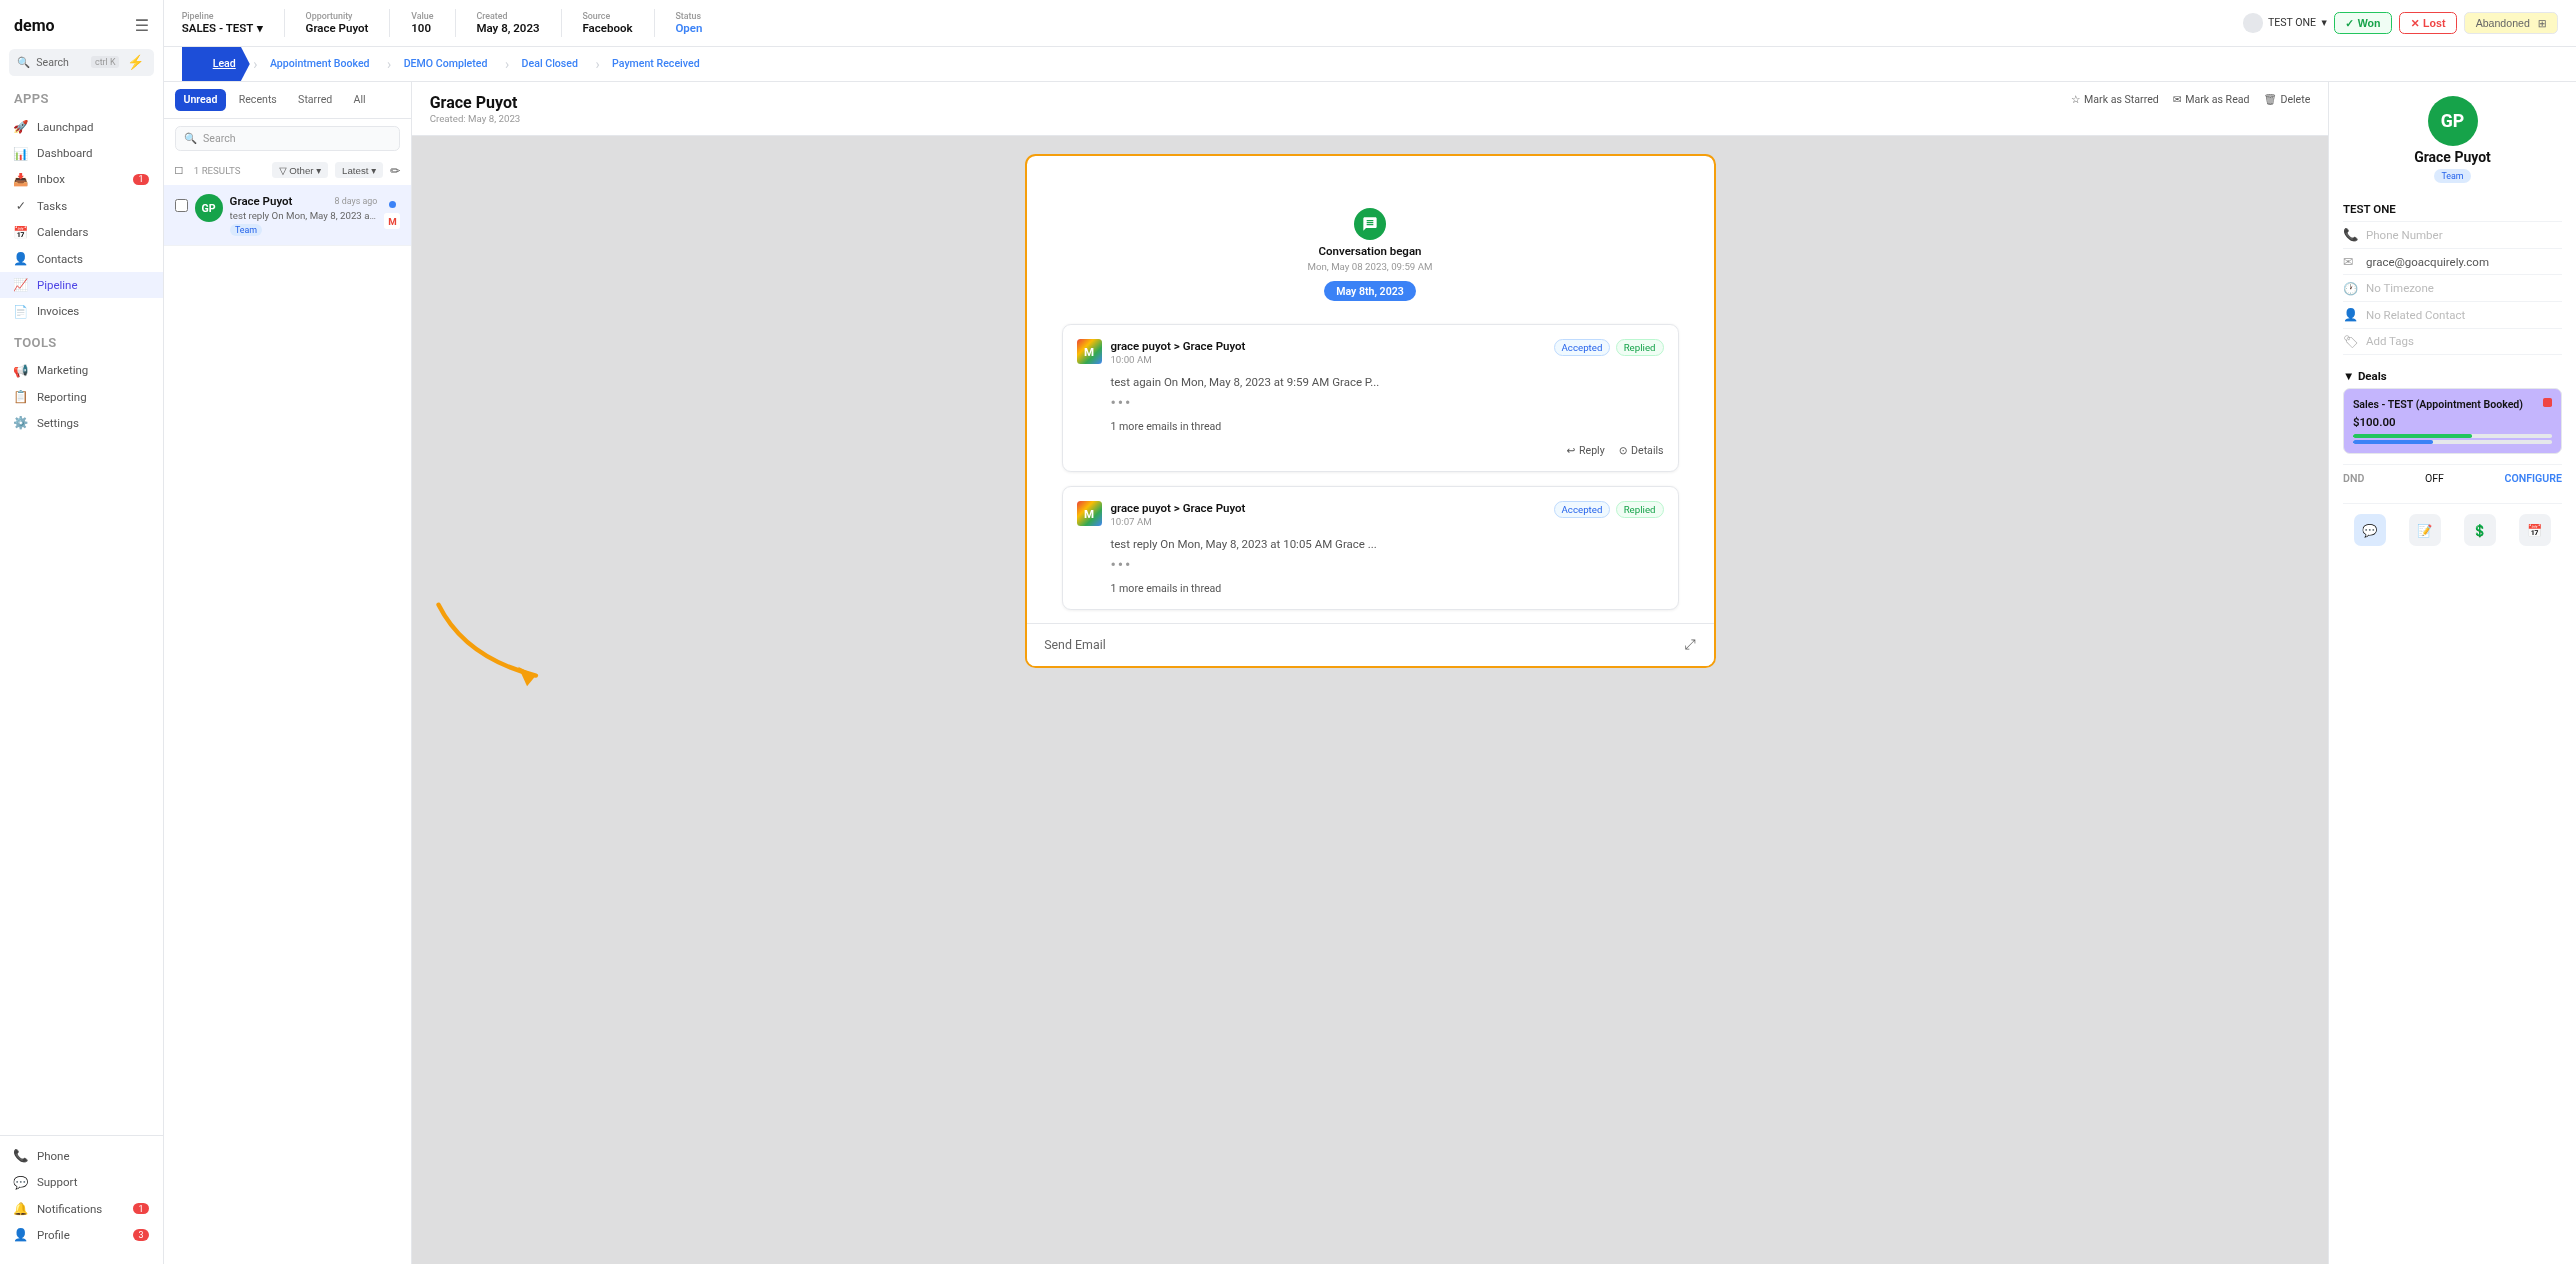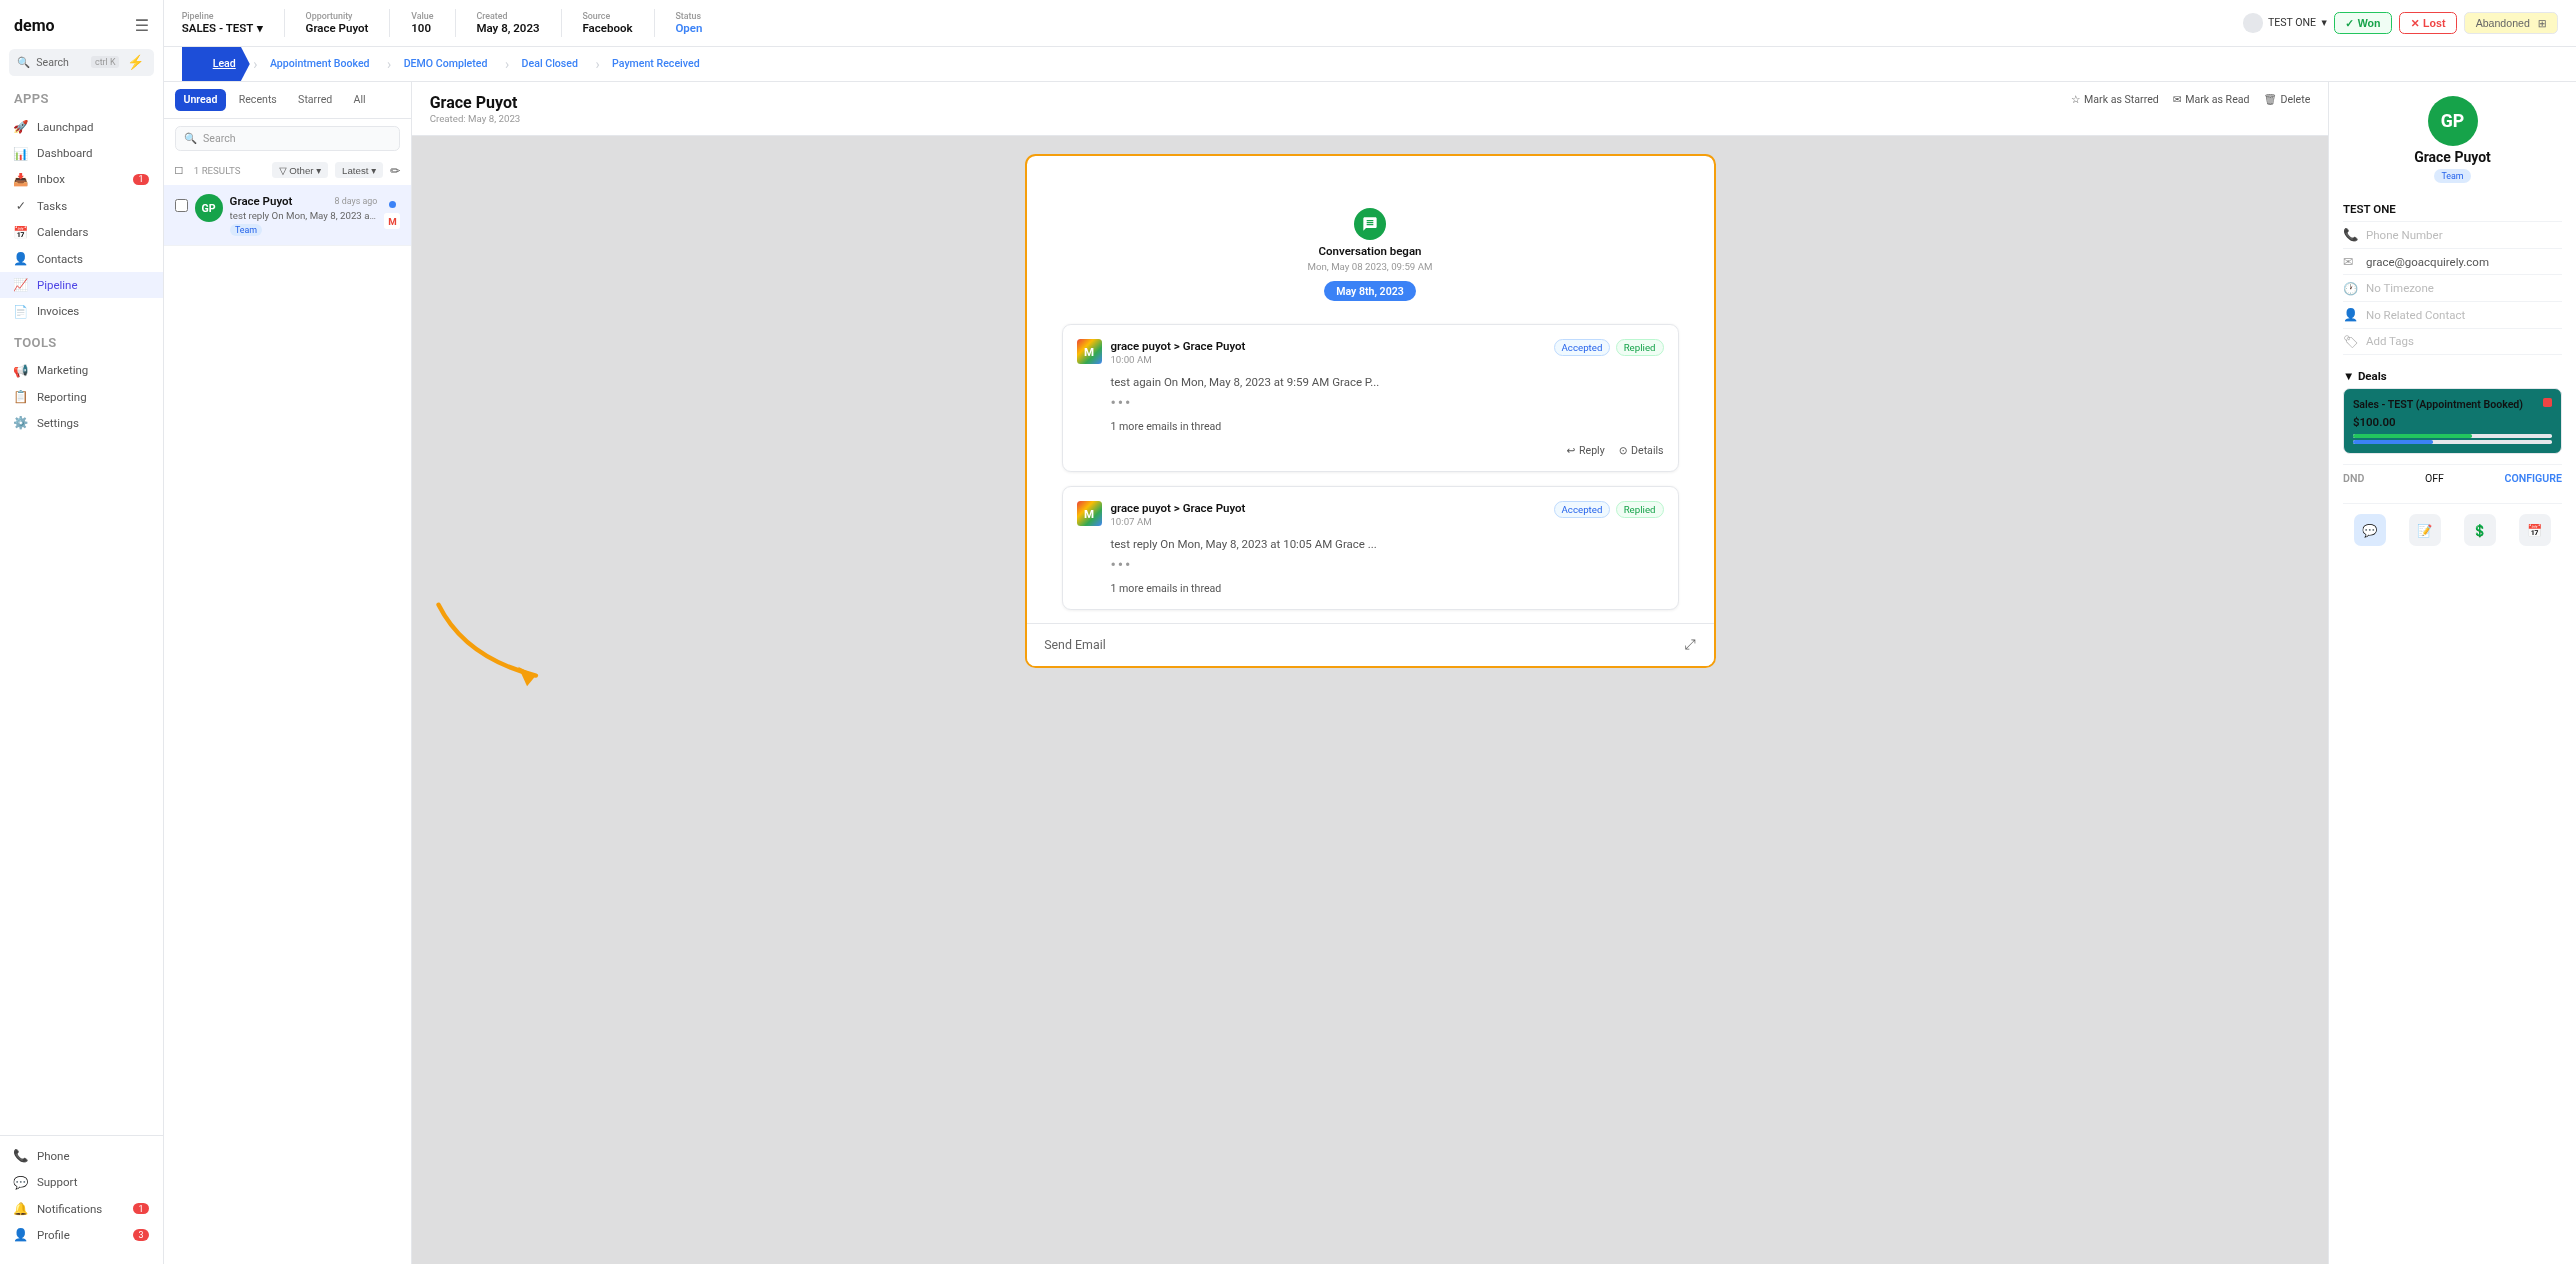--- a/index.html
+++ b/index.html
@@ -127,21 +127,21 @@
     .contact-name { font-size: 14px; font-weight: 700; color: #111; }
     .contact-badge { background: #dbeafe; color: #2563eb; font-size: 8.9px; padding: 1.8px 7px; border-radius: 8.9px; }
     .contact-info { margin-bottom: 14px; }
     .contact-info-row { display: flex; align-items: center; gap: 7px; padding: 5.3px 0; border-bottom: 0.9px solid #f0f2f5; }
     .contact-info-icon { color: #999; font-size: 12.4px; width: 16px; flex-shrink: 0; }
     .contact-info-value { font-size: 11.5px; color: #555; }
     .contact-info-value.placeholder { color: #bbb; }
     .assigned-name { font-size: 11.5px; font-weight: 600; color: #111; padding: 5.3px 0; border-bottom: 0.9px solid #f0f2f5; }
     .section-title { font-size: 11.5px; font-weight: 700; color: #111; margin: 10.6px 0 5.3px; display: flex; align-items: center; gap: 3.5px; }
     .deals-section { margin-top: 7px; }
-    .deal-card { background: #0f766e; border: 0.9px solid #e5e7eb; border-radius: 7px; padding: 8.9px; }
+    .deal-card { background: #c4b5fd; border: 0.9px solid #e5e7eb; border-radius: 7px; padding: 8.9px; }
     .deal-name { font-size: 10.6px; font-weight: 600; color: #111; display: flex; justify-content: space-between; align-items: flex-start; }
     .deal-value { font-size: 11.5px; font-weight: 600; color: #111; margin-top: 3.5px; }
     .deal-progress { height: 3.5px; background: #e5e7eb; border-radius: 1.8px; margin-top: 5.3px; overflow: hidden; }
     .deal-progress-bar { height: 100%; border-radius: 1.8px; }
     .deal-red-dot { width: 8.9px; height: 8.9px; background: #ef4444; border-radius: 1.8px; }
     .dnd-row { display: flex; align-items: flex-start; justify-content: space-between; margin-top: 10.6px; padding: 7px 0; border-top: 0.9px solid #f0f2f5; }
     .dnd-label { font-size: 10.6px; color: #999; font-weight: 600; }
     .dnd-value { font-size: 10.6px; color: #111; }
     .dnd-configure { font-size: 10.6px; color: #3b82f6; cursor: pointer; font-weight: 600; }
     .bottom-icons { display: flex; justify-content: space-around; margin-top: 10.6px; padding-top: 10.6px; border-top: 0.9px solid #f0f2f5; }

